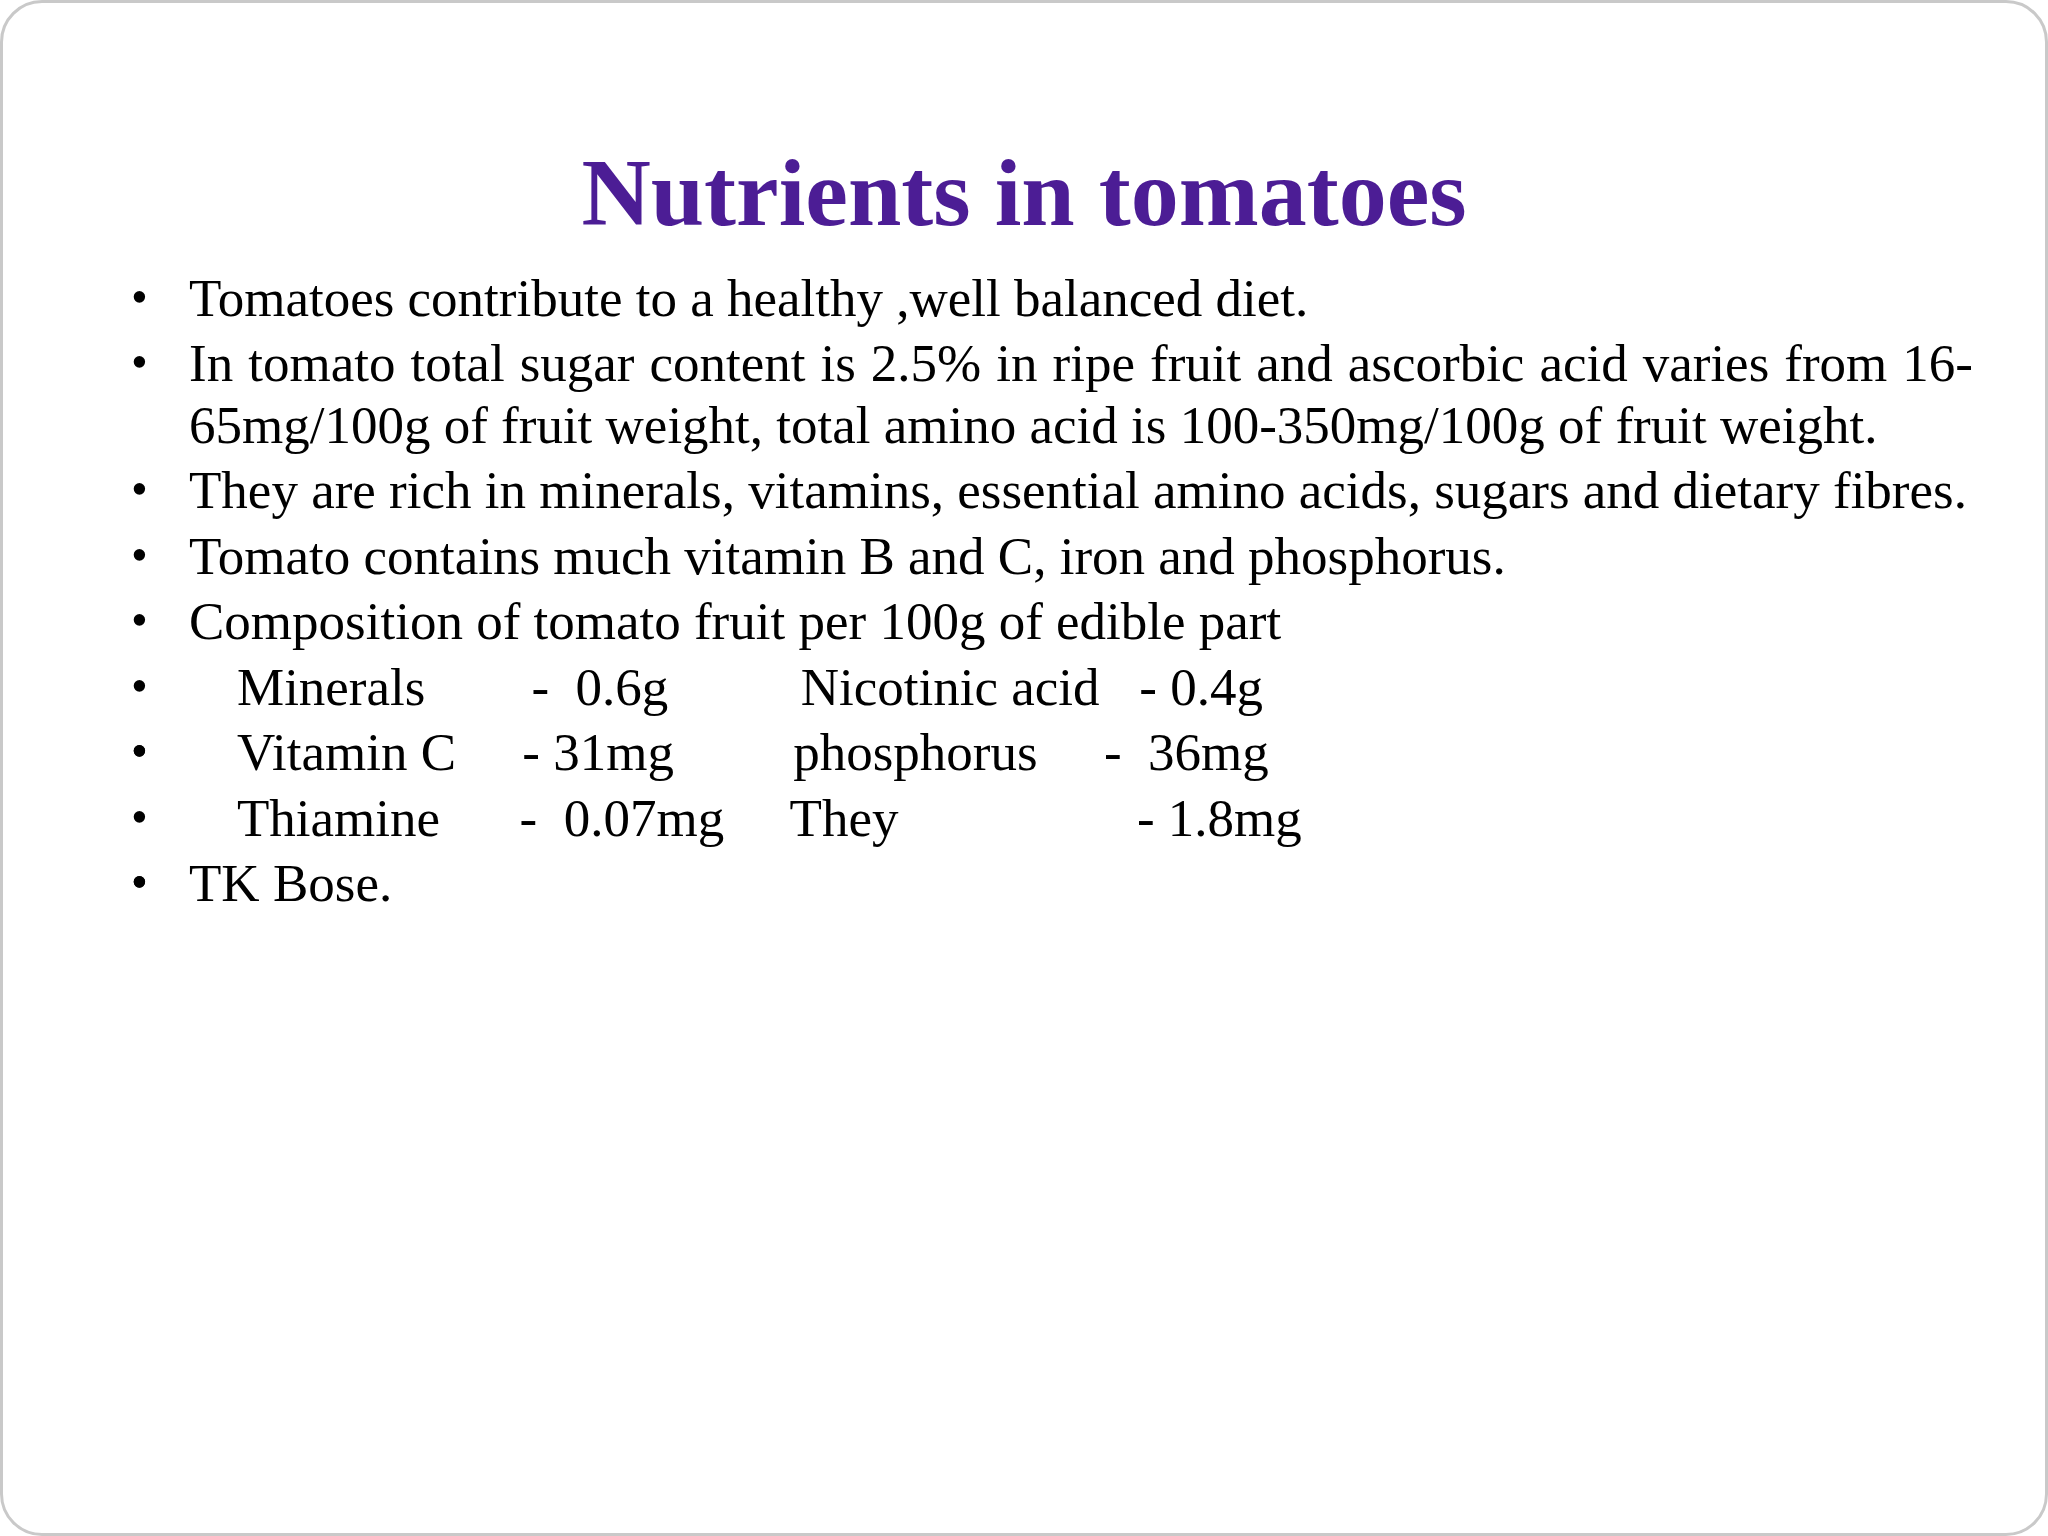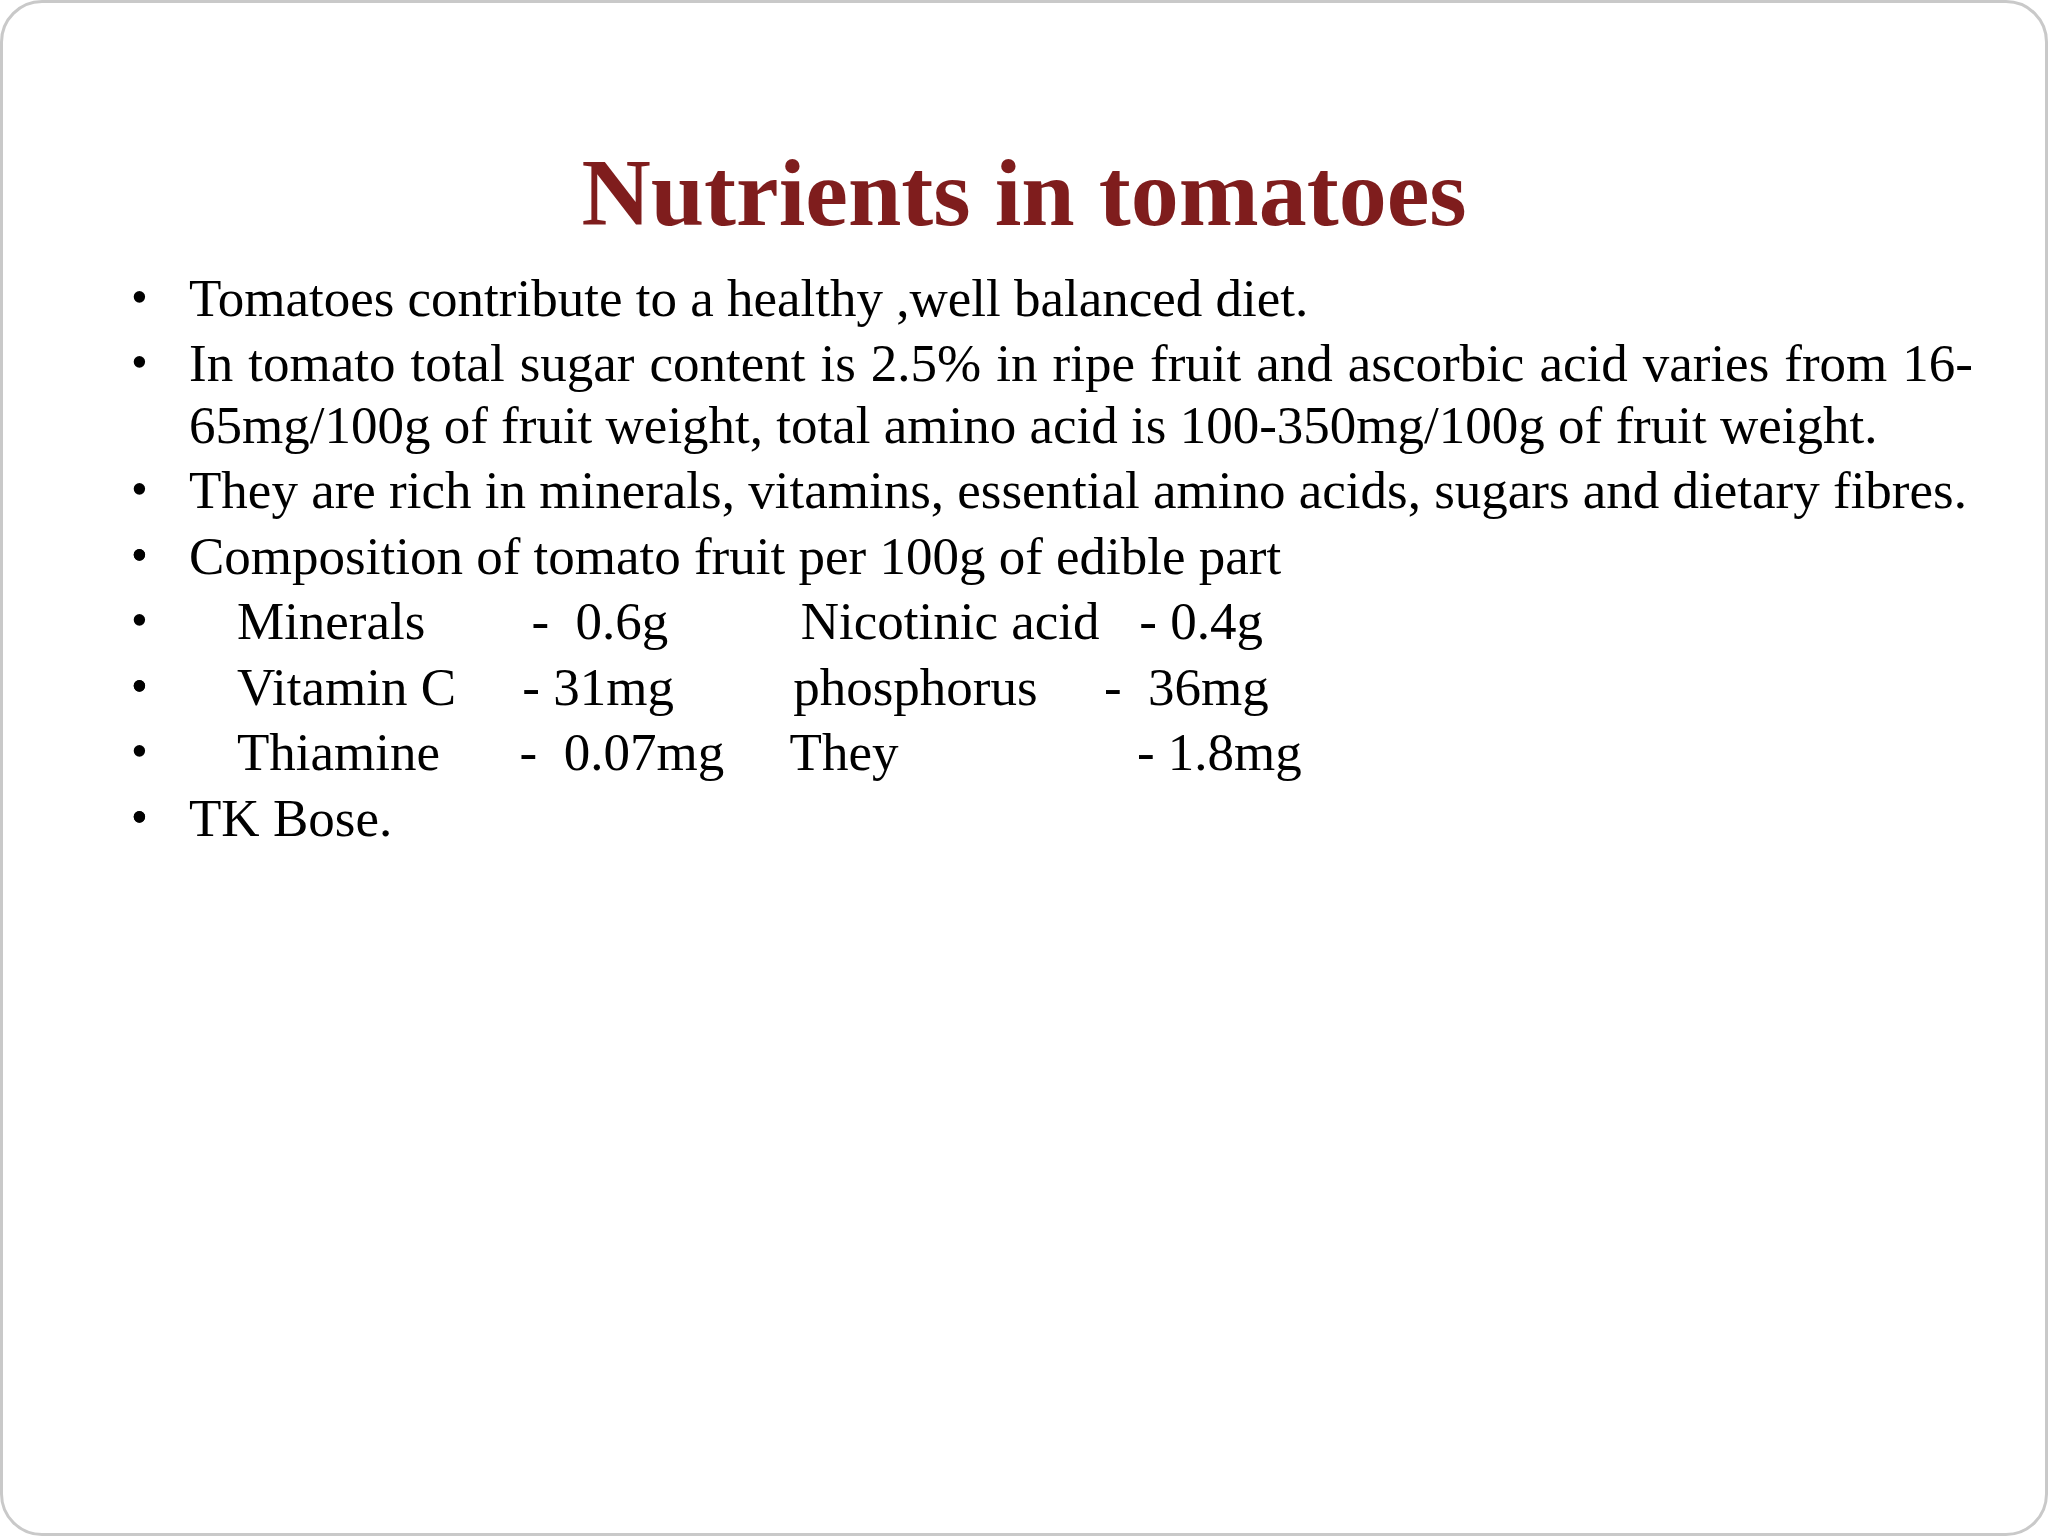--- a/index.html
+++ b/index.html
@@ -71,41 +71,42 @@
     padding-right: 120px;
     white-space: pre;
   }
   .gap-after { margin-bottom: 22px; }
 </style>
 </head>
 <body>
 
 <div id="slide">
 
-  <h1 id="slide-title" style="color: #7f1d1d;">Nutrients in tomatoes</h1>
+  <h1 id="slide-title" style="color: #4c1d95;">Nutrients in tomatoes</h1>
 
   <ul id="bullets">
 
     <li>
       <span class="bullet-dot">•</span>
       <span>Tomatoes contribute to a healthy ,well balanced diet.</span>
     </li>
 
     <li class="just gap-after">
       <span class="bullet-dot">•</span>
       <span>In tomato total sugar content is 2.5% in ripe fruit and ascorbic acid varies from 16-65mg/100g of fruit weight, total amino acid is 100-350mg/100g of fruit weight.</span>
     </li>
 
     <li class="just gap-after">
       <span class="bullet-dot">•</span>
       <span>They are rich in minerals, vitamins,  essential amino acids, sugars and dietary  fibres.</span>
     </li>
 
     <li>
       <span class="bullet-dot">•</span>
+      <span>Tomato contains much vitamin B and C,  iron and phosphorus.</span>
     </li>
 
     <li>
       <span class="bullet-dot">•</span>
       <span>Composition of tomato fruit per 100g of edible part</span>
     </li>
 
     <li>
       <span class="bullet-dot">•</span>
       <span class="nutrient-row">Minerals        -  0.6g          Nicotinic acid   - 0.4g</span>

